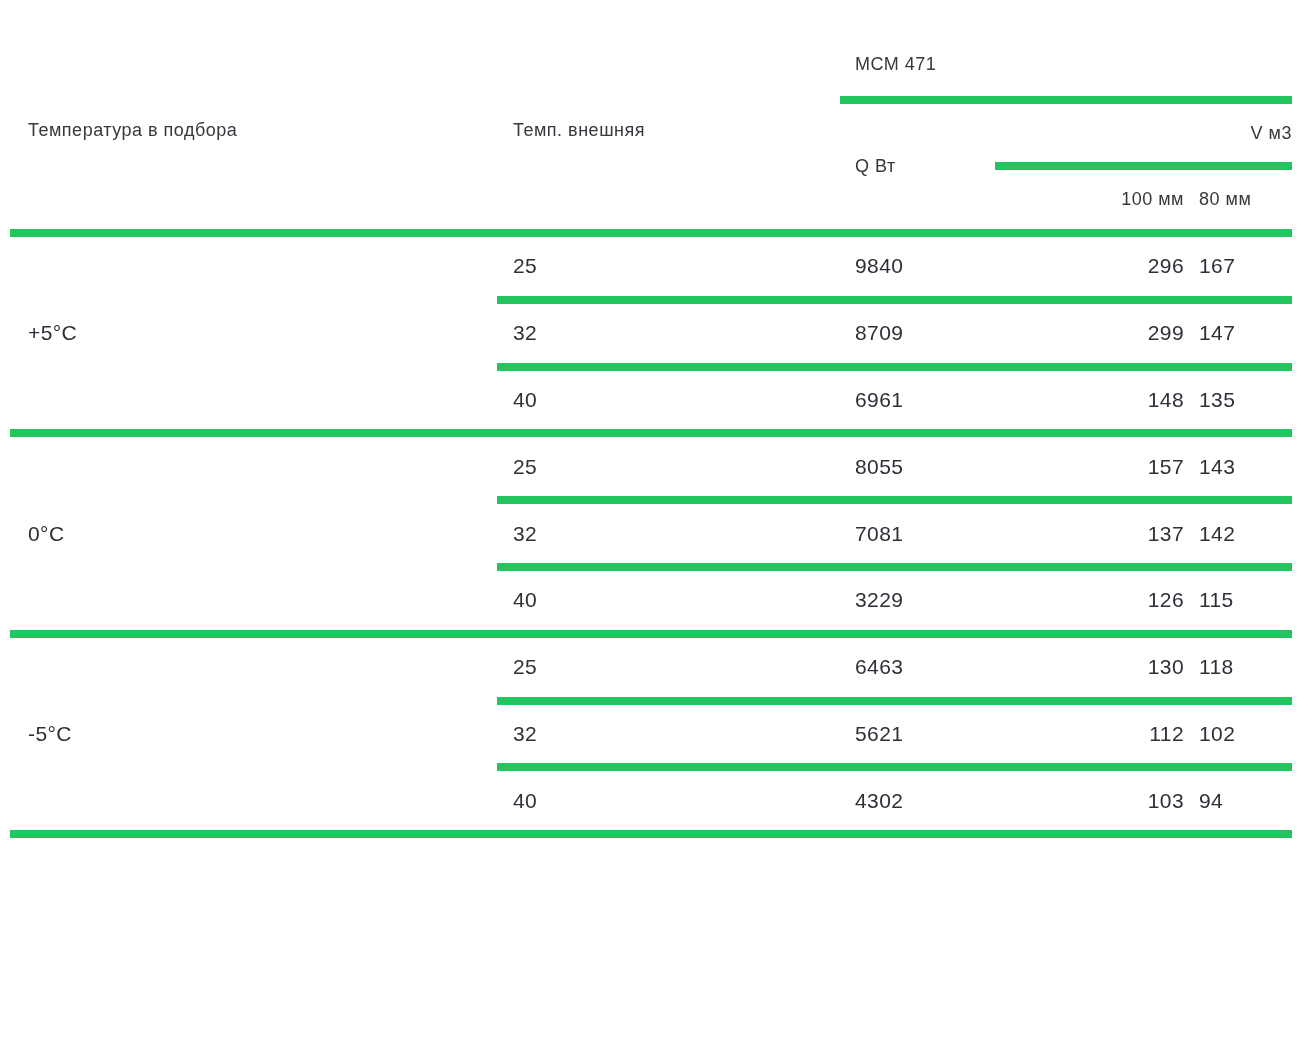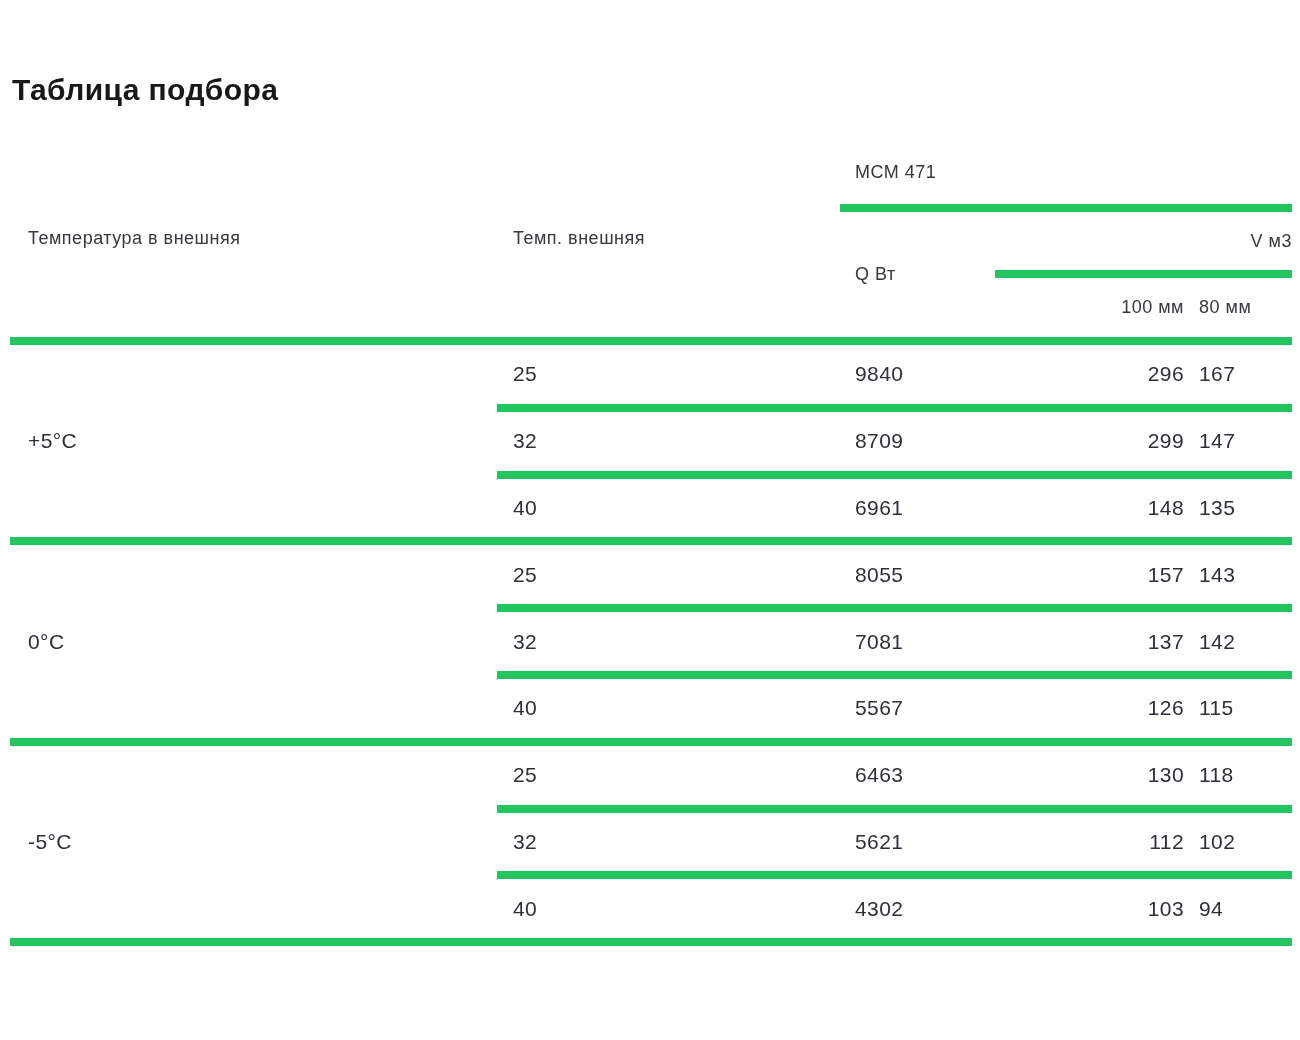--- a/index.html
+++ b/index.html
@@ -69,34 +69,33 @@
   .pad4 { padding-left: 13px; text-align: right; }
   .pad5 { padding-left: 15px; }
 
   .bb { border-bottom: 8px solid #22c55e; }
 </style>
 </head>
 <body>
 
 <div class="content">
 
-  <h1 class="page-title">Таблица подбора</h1>
 
   <table class="selection-table">
     <colgroup>
       <col class="c1">
         <col class="c2">
         <col class="c3">
         <col class="c4">
         <col class="c5">
     </colgroup>
 
     <thead>
       <tr class="h1">
-        <th class="pad1 bb" rowspan="3">Температура в внешняя</th>
+        <th class="pad1 bb" rowspan="3">Температура в подбора</th>
         <th class="pad2 bb" rowspan="3">Темп. внешняя</th>
         <th class="pad3 bb" colspan="3">МСМ 471</th>
       </tr>
       <tr class="h2">
         <th class="pad3 bb" rowspan="2">Q Вт</th>
         <th class="pad4 bb" colspan="2">V м3</th>
       </tr>
       <tr class="h3">
         <th class="pad4 bb">100 мм</th>
         <th class="pad5 bb">80 мм</th>
@@ -133,21 +132,21 @@
         <td class="pad5 bb">143</td>
       </tr>
       <tr>
         <td class="pad2 bb">32</td>
         <td class="pad3 bb">7081</td>
         <td class="pad4 bb">137</td>
         <td class="pad5 bb">142</td>
       </tr>
       <tr>
         <td class="pad2 bb">40</td>
-        <td class="pad3 bb">5567</td>
+        <td class="pad3 bb">3229</td>
         <td class="pad4 bb">126</td>
         <td class="pad5 bb">115</td>
       </tr>
 
       <tr>
         <td class="pad1 bb" rowspan="3">-5°С</td>
         <td class="pad2 bb">25</td>
         <td class="pad3 bb">6463</td>
         <td class="pad4 bb">130</td>
         <td class="pad5 bb">118</td>

